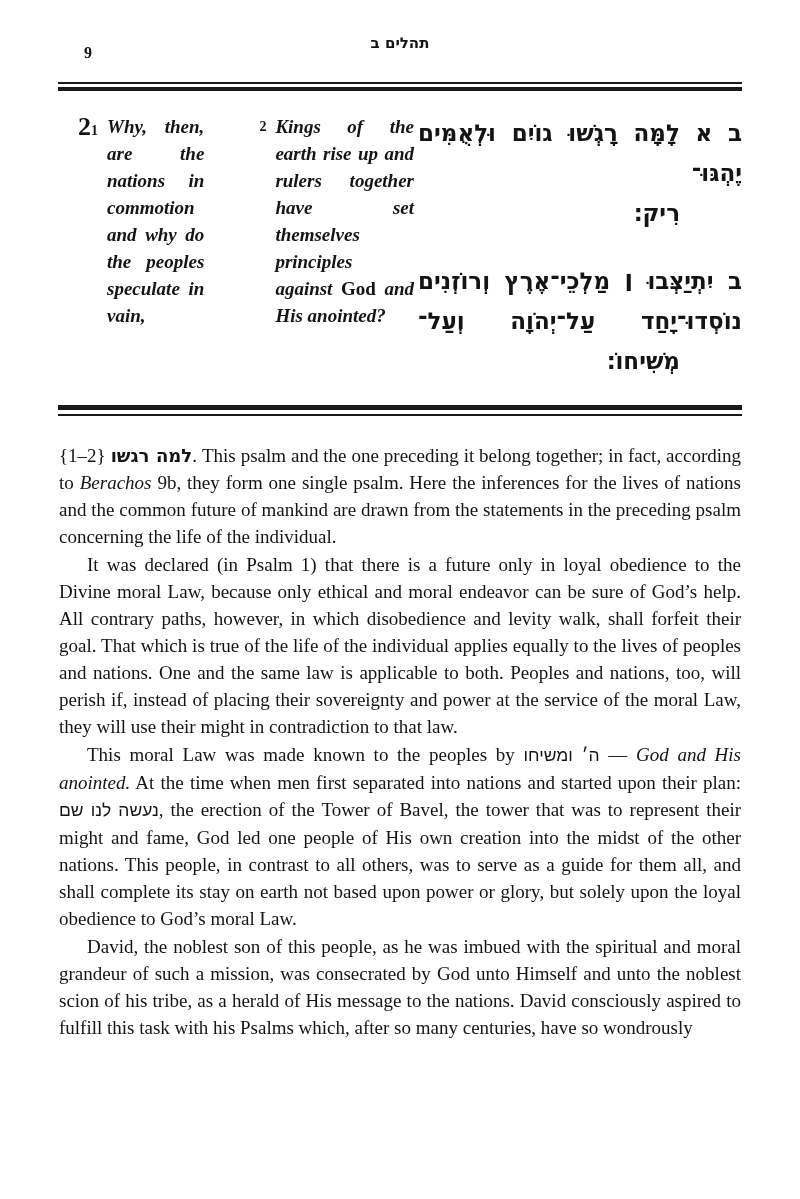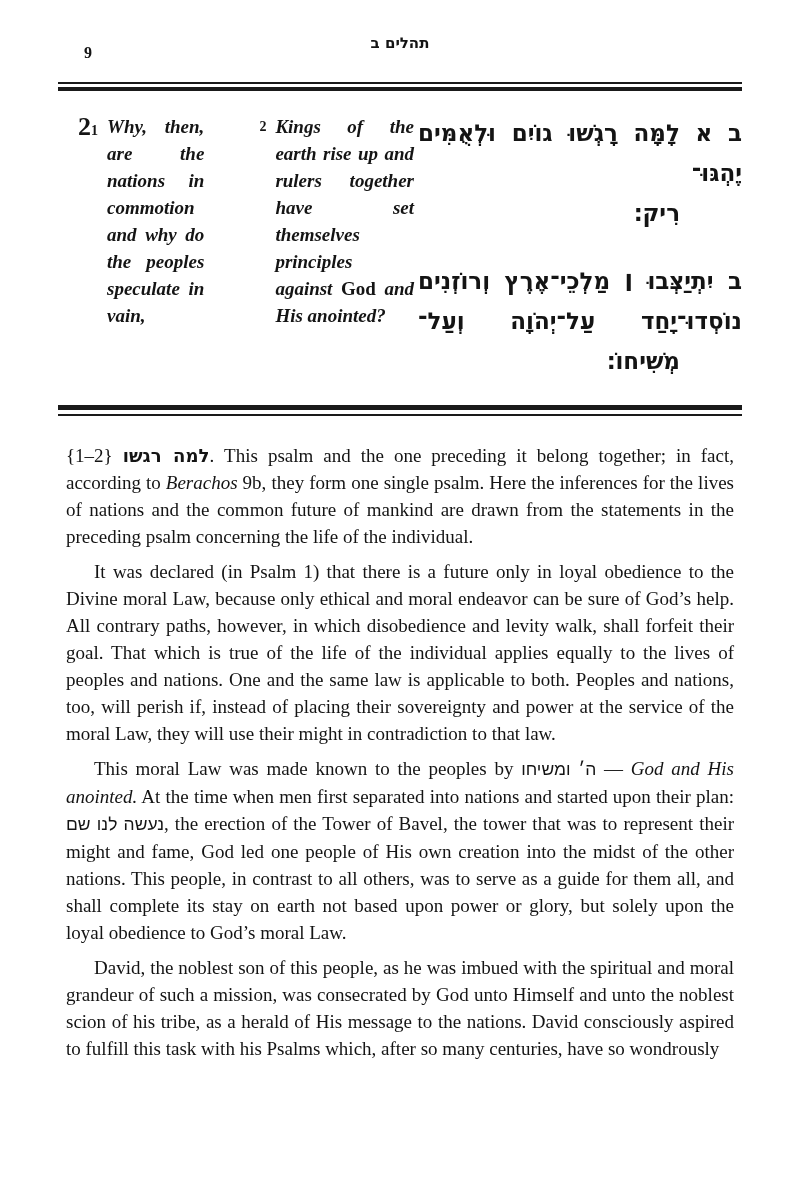--- a/index.html
+++ b/index.html
@@ -80,21 +80,21 @@
   
   .commentary { margin-top: 26px; font-size: 19px; line-height: 27px; }
   .psalm-heading {
     float: left;
     font-size: 33px;
     line-height: 54px;
     height: 54px;
     letter-spacing: 1.5px;
     padding-right: 14px;
   }
-  .para { text-align: justify; margin: 8px; }
+  .para { text-align: justify; margin: 1px; }
   .para.indent { text-indent: 28px; }
   .para .it  { font-style: italic; }
   .para .he  {
     font-family: Liberation Sans, sans-serif;
     font-size: 0.92em;
     direction: rtl; unicode-bidi: embed;
   }
   .para .heb {
     font-family: "DejaVu Sans", sans-serif;
     font-weight: bold;

